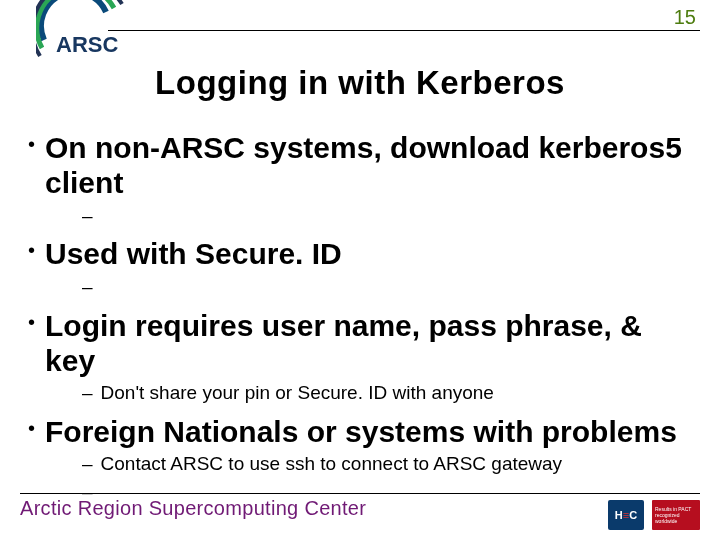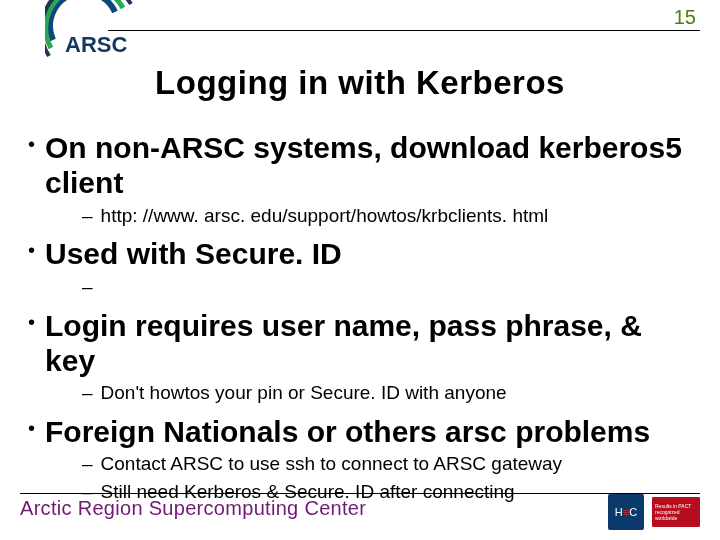--- a/index.html
+++ b/index.html
@@ -10,21 +10,21 @@
     font-family: Arial, Helvetica, sans-serif;
     position: relative;
     overflow: hidden;
   }
   .header {
     position: relative;
     height: 52px;
   }
   .logo {
     position: absolute;
-    left: 17px;
+    left: 8px;
     top: 0;
     padding-left: 28px;
   }
   .page-number {
     position: absolute;
     right: 24px;
     top: 6px;
     font-size: 20px;
     color: #4d7c0f;
   }
@@ -99,25 +99,25 @@
   .footer-right {
     position: absolute;
     right: 20px;
     bottom: 10px;
     display: flex;
     align-items: center;
     gap: 8px;
   }
   .hpc-badge {
     width: 36px;
-    height: 36px;
+    height: 30px;
     background: #0a3a6b;
     color: #fff;
     font-size: 11px;
-    font-weight: normal;
+    font-weight: bold;
     display: flex;
     align-items: center;
     justify-content: center;
     border-radius: 2px;
   }
   .red-badge {
     width: 48px;
     height: 30px;
     background: #b60e1f;
     color: #fff;
@@ -150,51 +150,49 @@
 <h1 class="title">Logging in with Kerberos</h1>
 
 <div class="content">
 
   <div class="bullet">
     <span class="bigdot">•</span>
     <span class="b-main">On non-ARSC systems, download kerberos5 client</span>
   </div>
   <div class="sub">
     <span class="dash">–</span>
-    <span>http: //www. arsc. edu/support/howtos/krbclients. html</span>
   </div>
 
   <div class="bullet">
     <span class="bigdot">•</span>
     <span class="b-main">Used with Secure. ID</span>
   </div>
   <div class="sub">
     <span class="dash">–</span>
   </div>
 
   <div class="bullet">
     <span class="bigdot">•</span>
     <span class="b-main">Login requires user name, pass phrase, &amp; key</span>
   </div>
   <div class="sub">
     <span class="dash">–</span>
-    <span>Don't howtos your pin or Secure. ID with anyone</span>
-  </div>
-
-  <div class="bullet">
-    <span class="bigdot">•</span>
-    <span class="b-main">Foreign Nationals or others arsc problems</span>
+    <span>Don't share your pin or Secure. ID with anyone</span>
+  </div>
+
+  <div class="bullet">
+    <span class="bigdot">•</span>
+    <span class="b-main">Foreign Nationals or systems with problems</span>
   </div>
   <div class="sub">
     <span class="dash">–</span>
     <span>Contact ARSC to use ssh to connect to ARSC gateway</span>
   </div>
   <div class="sub">
     <span class="dash">–</span>
-    <span>Still need Kerberos &amp; Secure. ID after connecting</span>
   </div>
 
 </div>
 
 <div class="footer">
   <div class="bottom-rule"></div>
   <div class="footer-text">Arctic Region Supercomputing Center</div>
   <div class="footer-right">
     <div class="hpc-badge">
       <span>H<span style="color:#d33">≡</span>C</span>

